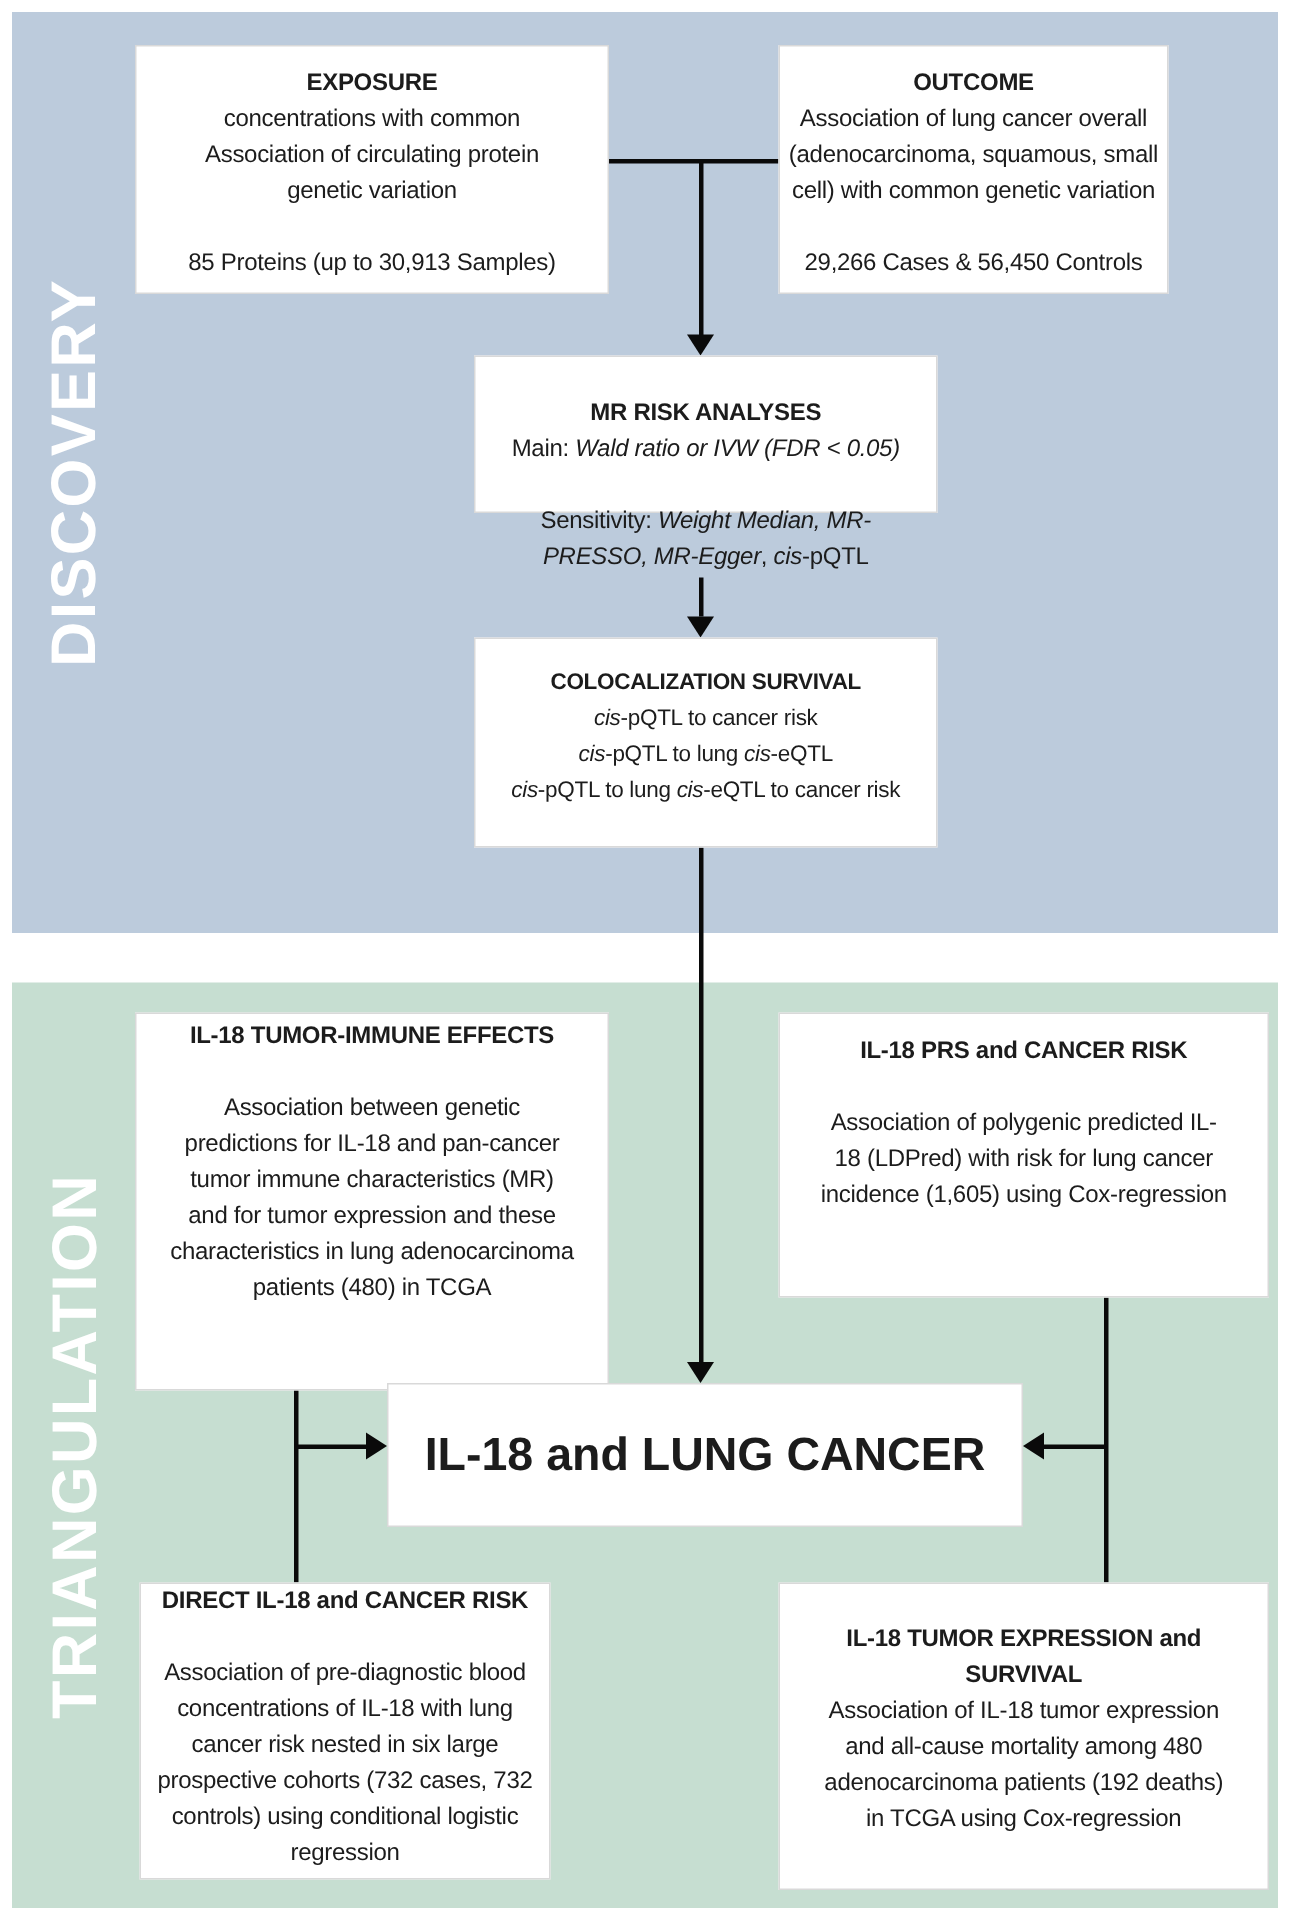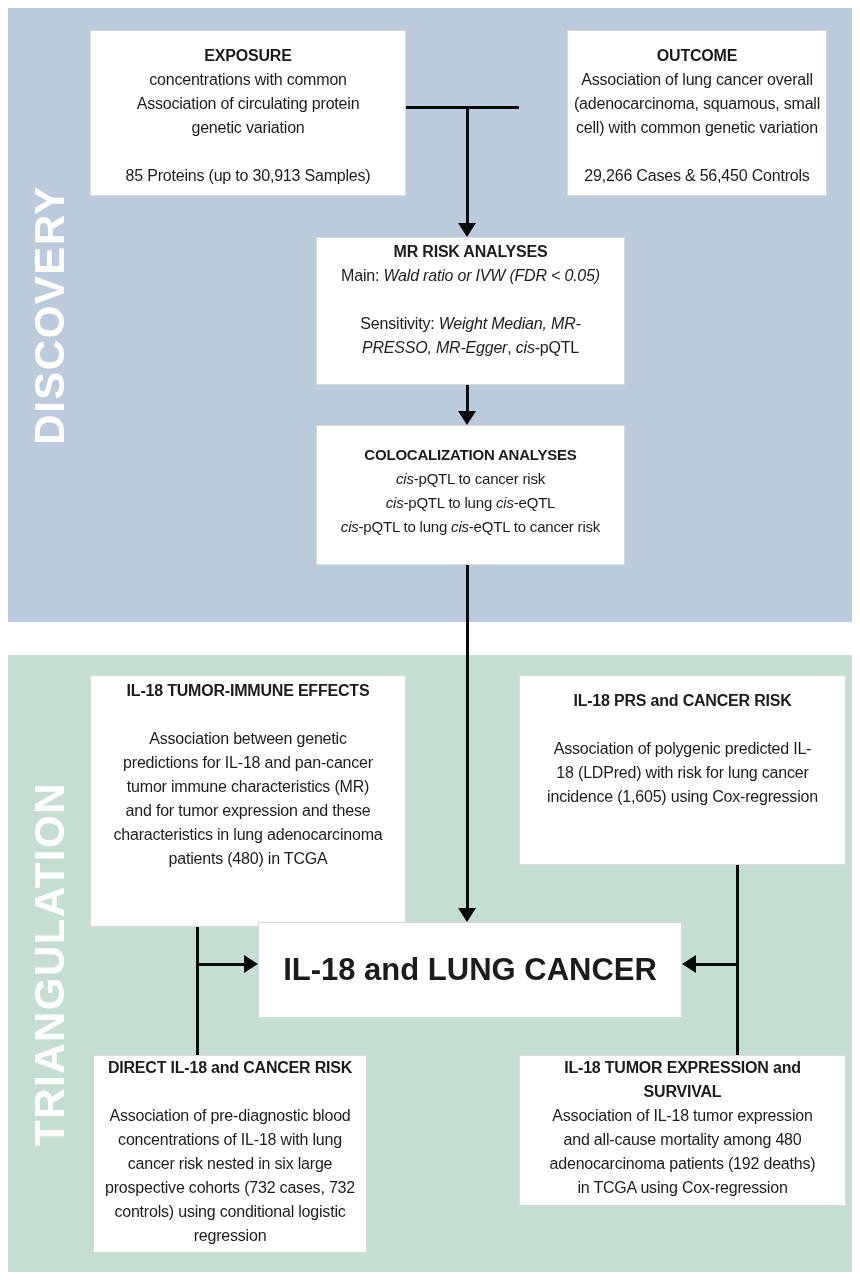--- a/index.html
+++ b/index.html
@@ -27,27 +27,27 @@
   }
   .box{
     position:absolute;box-sizing:border-box;background:var(--box-bg);
     border:1px solid var(--box-border);text-align:center;
     font-size:16px;letter-spacing:-0.2px;color:var(--text);
   }
   .tline{line-height:24px;white-space:nowrap;}
   .b{font-weight:700;}
   .i{font-style:italic;margin-top:36px;}
   #exposure-box{left:90px;top:30px;width:316px;height:166px;padding-top:13px;}
-  #outcome-box{left:519px;top:30px;width:260px;height:166px;padding-top:13px;margin-left:48px;}
-  #mr-box{left:316px;top:237px;width:309px;height:148px;padding-top:2px;}
+  #outcome-box{left:519px;top:30px;width:260px;height:166px;padding-top:13px;}
+  #mr-box{left:316px;top:237px;width:309px;height:105px;padding-top:26px;}
   #colocal-box{left:316px;top:425px;width:309px;height:140px;padding-top:17px;font-size:15px;}
   #tumor-immune-box{left:90px;top:675px;width:316px;height:252px;padding-top:3px;}
   #prs-box{left:519px;top:675px;width:327px;height:190px;padding-top:13px;}
   #direct-box{left:93px;top:1055px;width:274px;height:198px;padding-top:0;}
-  #expression-box{left:519px;top:1055px;width:327px;height:151px;padding-top:0;}
+  #expression-box{left:519px;top:1055px;width:327px;height:205px;padding-top:25px;}
   #center-box{
     left:258px;top:922px;width:424px;height:96px;
     display:flex;align-items:center;justify-content:center;
   }
   .center-title{font-size:31px;font-weight:700;letter-spacing:0;}
   .line{position:absolute;background:var(--arrow);}
   #conn-h{left:406px;top:106px;width:113px;height:3px;}
   #conn-v{left:466px;top:106px;width:3px;height:119px;}
   #v-mr-colocal{left:466px;top:385px;width:3px;height:26px;}
   #v-colocal-center{left:466px;top:565px;width:3px;height:343px;}
@@ -123,21 +123,21 @@
         <div class="tline"><span class="b">MR RISK ANALYSES</span></div>
         <div class="tline"><span>Main: </span><span class="i">Wald ratio or IVW (FDR &lt; 0.05)</span></div>
         <div class="tline">&nbsp;</div>
         <div class="tline"><span>Sensitivity: </span><span class="i">Weight Median, MR-</span></div>
         <div class="tline"><span class="i">PRESSO, MR-Egger</span><span>, </span><span class="i">cis</span><span>-pQTL</span></div>
       </div>
   </div>
 
   <div class="box" id="colocal-box">
     <div>
-        <div class="tline"><span class="b">COLOCALIZATION ANALYSES</span></div>
+        <div class="tline"><span class="b">COLOCALIZATION SURVIVAL</span></div>
         <div class="tline"><span class="i">cis</span><span>-pQTL to cancer risk</span></div>
         <div class="tline"><span class="i">cis</span><span>-pQTL to lung </span><span class="i">cis</span><span>-eQTL</span></div>
         <div class="tline"><span class="i">cis</span><span>-pQTL to lung </span><span class="i">cis</span><span>-eQTL to cancer risk</span></div>
       </div>
   </div>
 
   <div class="box" id="tumor-immune-box">
     <div>
         <div class="tline"><span class="b">IL-18 TUMOR-IMMUNE EFFECTS</span></div>
         <div class="tline">&nbsp;</div>

